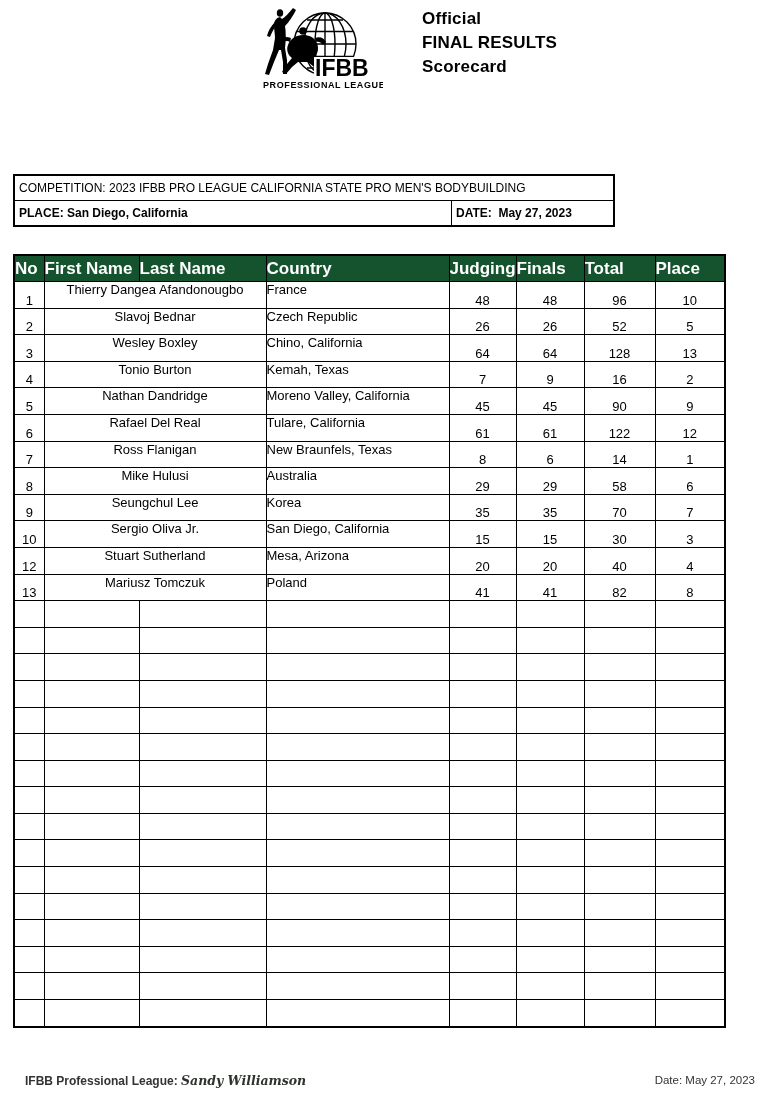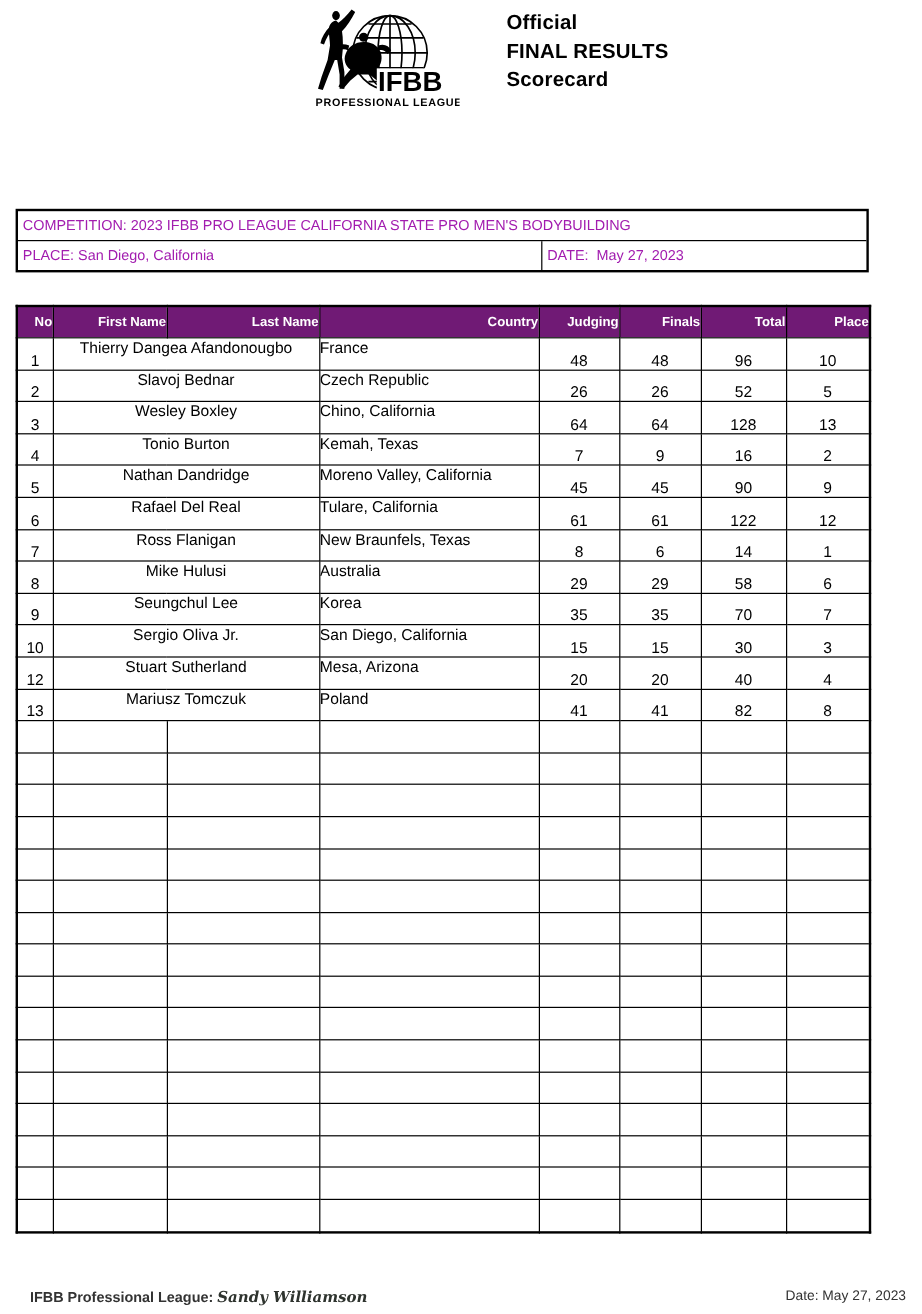--- a/index.html
+++ b/index.html
@@ -15,46 +15,46 @@
   
   .logo-wrap { position: absolute; left: 253px; top: 4px; width: 130px; height: 88px; }
   .title-block {
     position: absolute; left: 385px; top: 7px;
     font-weight: bold; font-size: 17px; line-height: 24px;
     letter-spacing: 0.2px; color: #000; margin-left: 37px;
   }
 
   
   .info-box {
-    position: absolute; left: 13px; top: 174px; width: 711px;
+    position: absolute; left: 13px; top: 174px; width: 602px;
     border: 2px solid #000; box-sizing: border-box;
-    font-size: 12px; color: #a21caf;
+    font-size: 12px; color: #000000;
   }
   .info-row1 {
     height: 24px; border-bottom: 1px solid #000;
     display: flex; align-items: center; padding-left: 4px;
   }
-  .info-row2 { height: 24px; display: flex; }
+  .info-row2 { height: 24px; display: flex; font-weight: bold; }
   .info-place {
     width: 437px; border-right: 1px solid #000; box-sizing: border-box;
     display: flex; align-items: center; padding-left: 4px;
   }
   .info-date { flex: 1; display: flex; align-items: center; padding-left: 4px; white-space: pre; }
 
   
   table.results {
     position: absolute; left: 13px; top: 254px; width: 711px;
     border-collapse: collapse; table-layout: fixed;
     border: 2px solid #000;
   }
   table.results th, table.results td { border: 1px solid #000; overflow: hidden; }
   table.results thead th {
-    background: #701a75; color: #fff;
-    font-size: 11px; font-weight: bold;
-    height: 25px; padding: 0; text-align: right;
+    background: #14532d; color: #fff;
+    font-size: 17px; font-weight: bold;
+    height: 25px; padding: 0; text-align: left;
   }
   table.results td {
     height: 25.6px; padding: 0; box-sizing: content-box;
     font-size: 13px; white-space: nowrap;
   }
   td.c-no    { text-align: center; vertical-align: bottom; padding-bottom: 2px; font-size: 12.5px; }
   td.c-name  { text-align: center; vertical-align: top; padding: 3px 0 0 4px; font-size: 13.5px; }
   td.c-country { text-align: left; vertical-align: top; padding: 3px 0 0 4px; font-size: 13.5px; }
   td.c-score { text-align: center; vertical-align: bottom; padding-bottom: 3px; font-size: 13.5px; }
 

